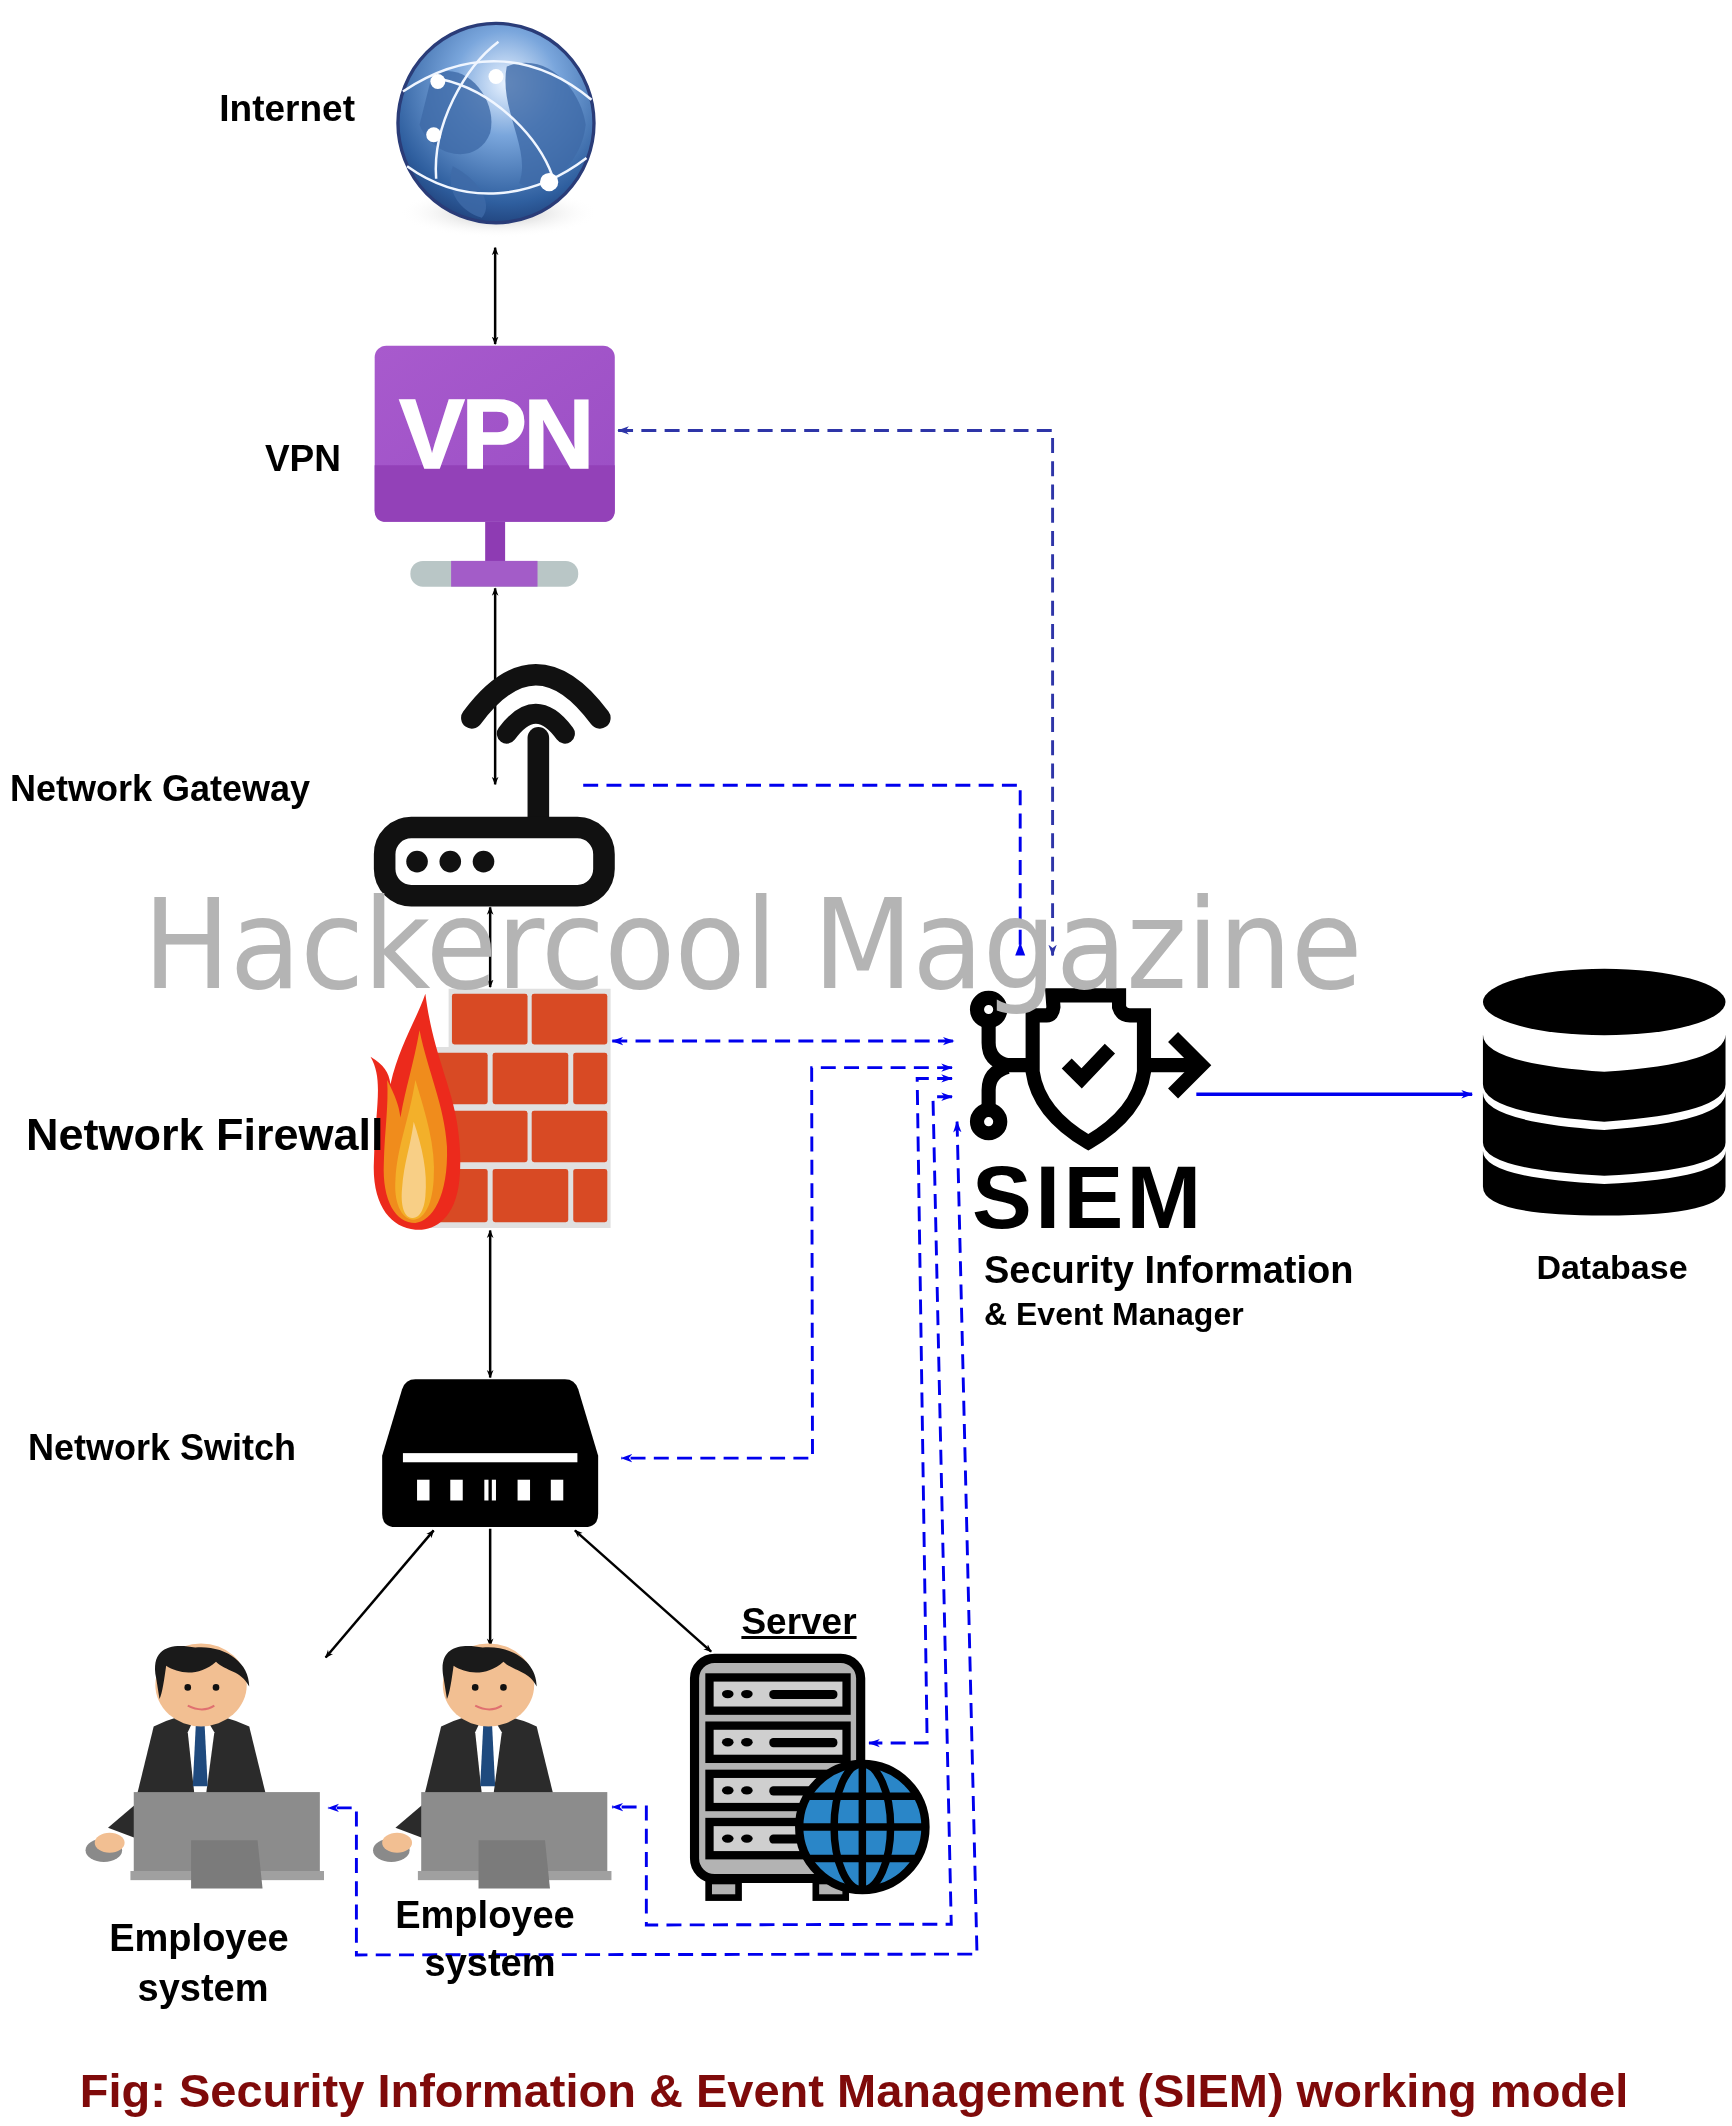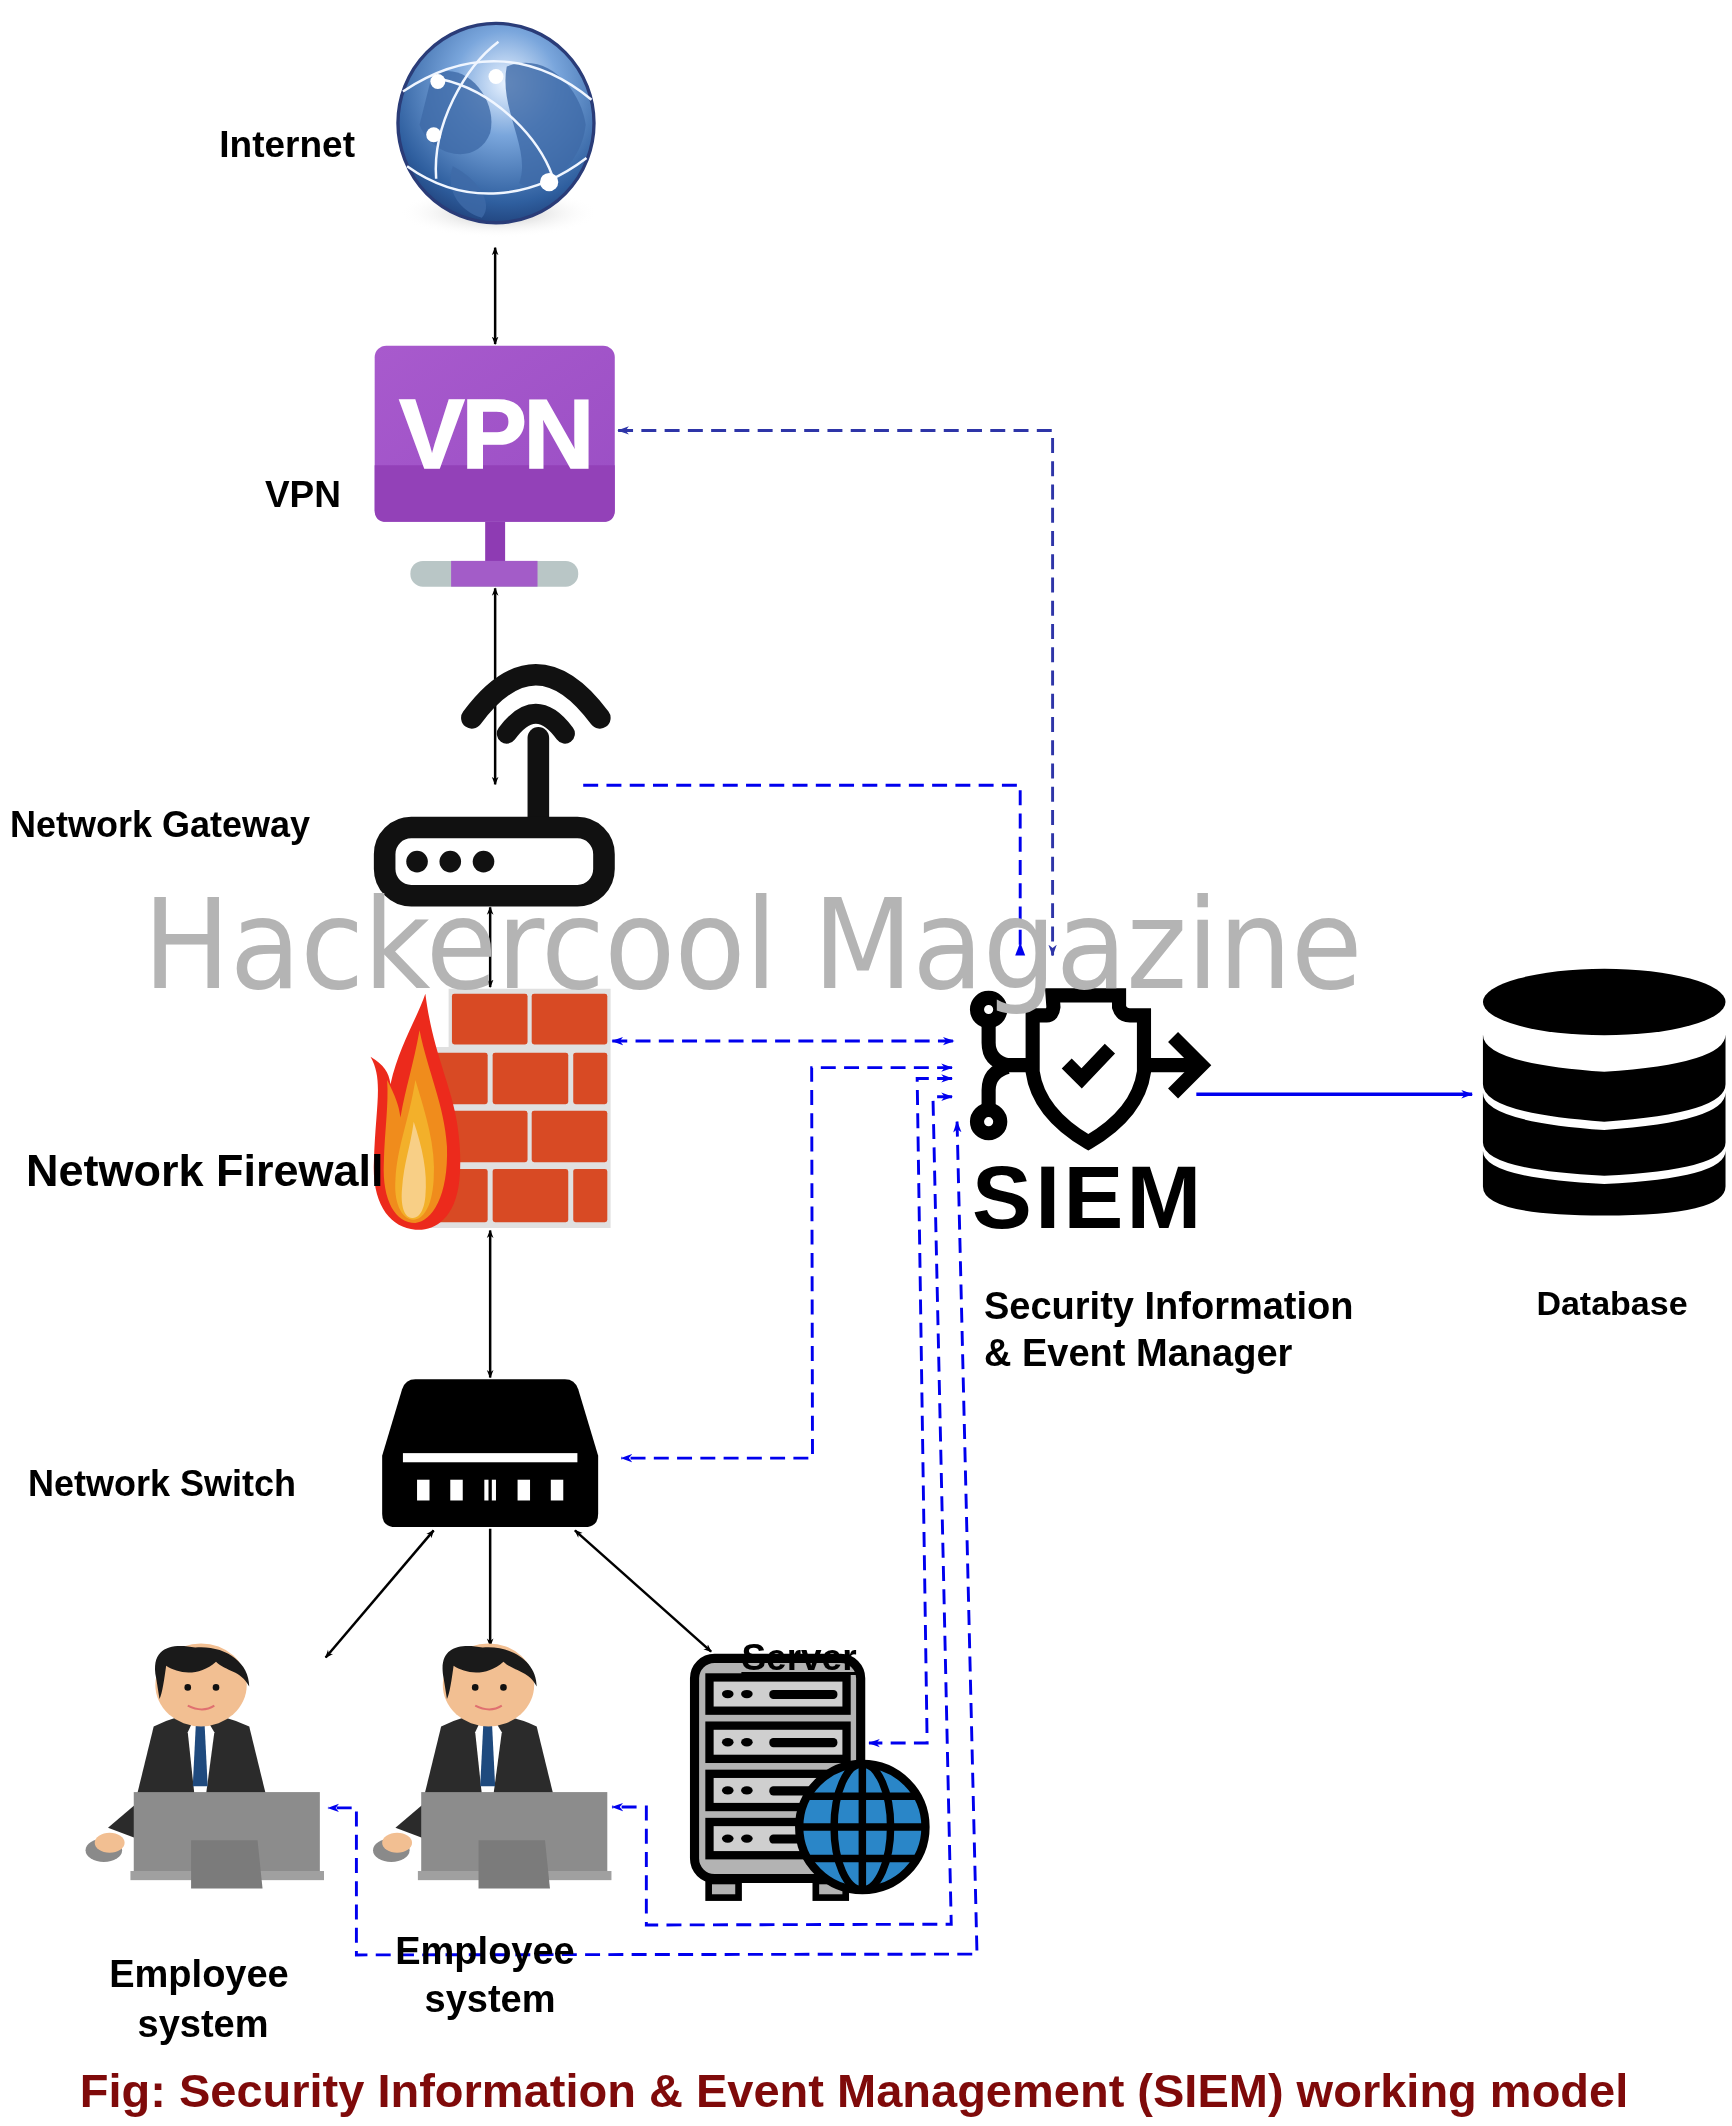--- a/index.html
+++ b/index.html
@@ -1,20 +1,20 @@
 <!DOCTYPE html>
 <html style="font-size:13.3px"><head>
 <meta charset="utf-8">
 <style>
   html, body { margin: 0; padding: 0; background: #ffffff; }
   body { width: 1733px; height: 2127px; position: relative; overflow: hidden;
          font-family: "Liberation Sans", sans-serif; }
   #stage { position: absolute; left: 0; top: 0; width: 1733px; height: 2127px; }
   .label { position: absolute; font-family: "Liberation Sans", sans-serif;
-           font-weight: bold; color: #000; white-space: nowrap; line-height: 1; margin-top: 36px; }
+           font-weight: bold; color: #000; white-space: nowrap; line-height: 1; }
   .lbl-right { text-align: right; }
   .lbl-center { text-align: center; transform: translateX(-50%); }
   .watermark { position: absolute; left: 143px; top: 882px; font-family: "DejaVu Sans", sans-serif;
                font-size: 125px; color: #b4b4b4; letter-spacing: -0.8px; white-space: nowrap; line-height: 1;
                transform: scaleX(0.93); transform-origin: left top; }
   .title { position: absolute; left: 0; width: 1708px; top: 2067px; text-align: center;
            font-family: "Liberation Sans", sans-serif; font-weight: bold; font-size: 47px;
            color: #7f0a0a; line-height: 1; white-space: nowrap; }
   svg text { font-family: "Liberation Sans", sans-serif; }
 </style>
@@ -234,19 +234,19 @@
 <div class="label" style="left:26px; top:1112px; font-size:45px;">Network Firewall</div>
 <div class="label" style="left:28px; top:1430px; font-size:36px;">Network Switch</div>
 <div class="label lbl-center" style="left:799px; top:1603px; font-size:37px;text-decoration:underline;">Server</div>
 
 <div class="label lbl-center" style="left:199px; top:1919px; font-size:38px;">Employee</div>
 <div class="label lbl-center" style="left:203px; top:1969px; font-size:38px;">system</div>
 <div class="label lbl-center" style="left:485px; top:1896px; font-size:38px;">Employee</div>
 <div class="label lbl-center" style="left:490px; top:1944px; font-size:38px;">system</div>
 
 <div class="label" style="left:984px; top:1251px; font-size:38px;">Security Information</div>
-<div class="label" style="left:984px; top:1298px; font-size:38px;">&amp; Event Manager</div>
+<div class="label" style="left:984px; top:1298px; font-size:32px;">&amp; Event Manager</div>
 <div class="label lbl-center" style="left:1612px; top:1250px; font-size:34px;">Database</div>
 
 
 <div class="title">Fig: Security Information &amp; Event Management (SIEM) working model</div>
 </div>
 
 
 </body></html>

